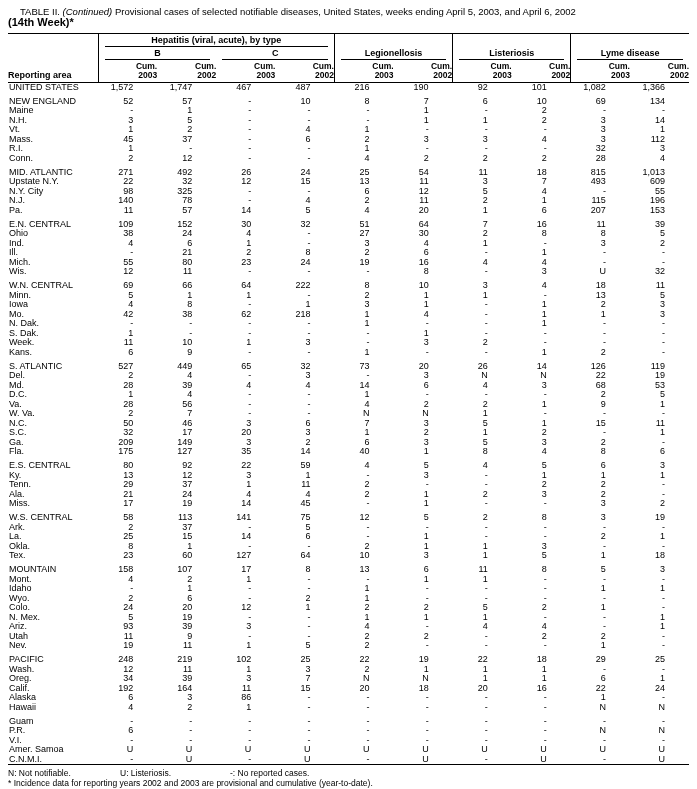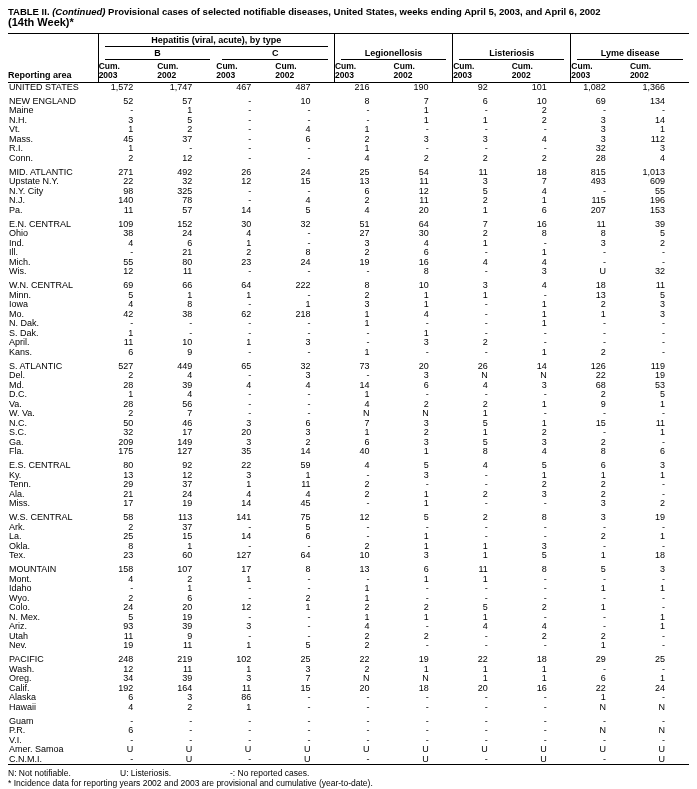--- a/index.html
+++ b/index.html
@@ -8,23 +8,24 @@
     height: 789px;
     background: #ffffff;
     color: #000000;
     font-family: "Liberation Sans", sans-serif;
     padding: 6px 8px 0 8px;
     overflow: hidden;
   }
   .title-block { margin-bottom: 5px; }
   .title-line1 {
     font-size: 9.5px;
-    font-weight: bold;
+    font-weight: normal;
     line-height: 11px;
     white-space: nowrap;
+    margin-left: 12px;
   }
   .title-line1 .cont { font-style: italic; }
   .title-line2 {
     font-size: 11px;
     font-weight: bold;
     line-height: 11px;
   }
   table.main {
     width: 100%;
     border-collapse: collapse;
@@ -49,21 +50,21 @@
   th.grp { border-top: 1px solid #000; height: 13px; }
   th.sub { height: 13px; }
   .hd-rule {
     border-bottom: 1px solid #000;
     padding-bottom: 1px;
     margin: 0 6px;
     text-align: center;
     white-space: nowrap;
   }
   th.cum {
-    text-align: left;
+    text-align: right;
     border-bottom: 1px solid #000;
     padding: 2px 0 2px 0;
   }
   th.cum div { font-size: 8.5px; line-height: 9px; }
   .bl { border-left: 1px solid #000; }
   tbody td {
     font-size: 9px;
     line-height: 9.5px;
     padding: 0;
     white-space: nowrap;
@@ -500,21 +501,21 @@
         <td class="val">-</td>
         <td class="val">-</td>
         <td class="val">-</td>
         <td class="val">1</td>
         <td class="val">-</td>
         <td class="val">-</td>
         <td class="val">-</td>
         <td class="val">-</td>
       </tr>
       <tr class="row-state">
-        <td class="area">April.</td>
+        <td class="area">Week.</td>
         <td class="val">11</td>
         <td class="val">10</td>
         <td class="val">1</td>
         <td class="val">3</td>
         <td class="val">-</td>
         <td class="val">3</td>
         <td class="val">2</td>
         <td class="val">-</td>
         <td class="val">-</td>
         <td class="val">-</td>

